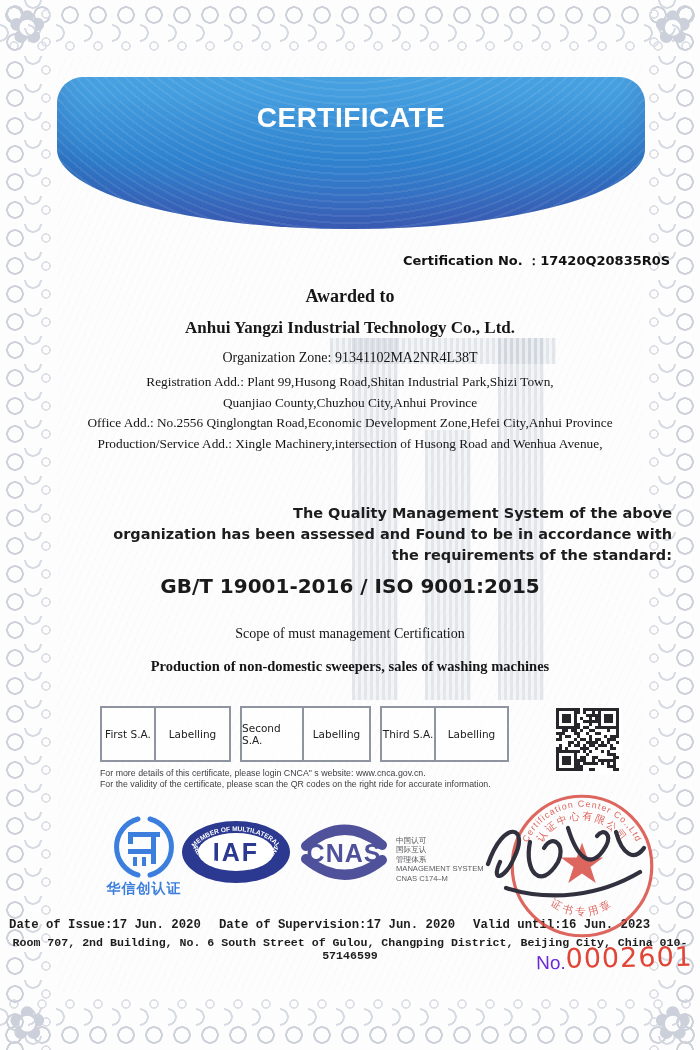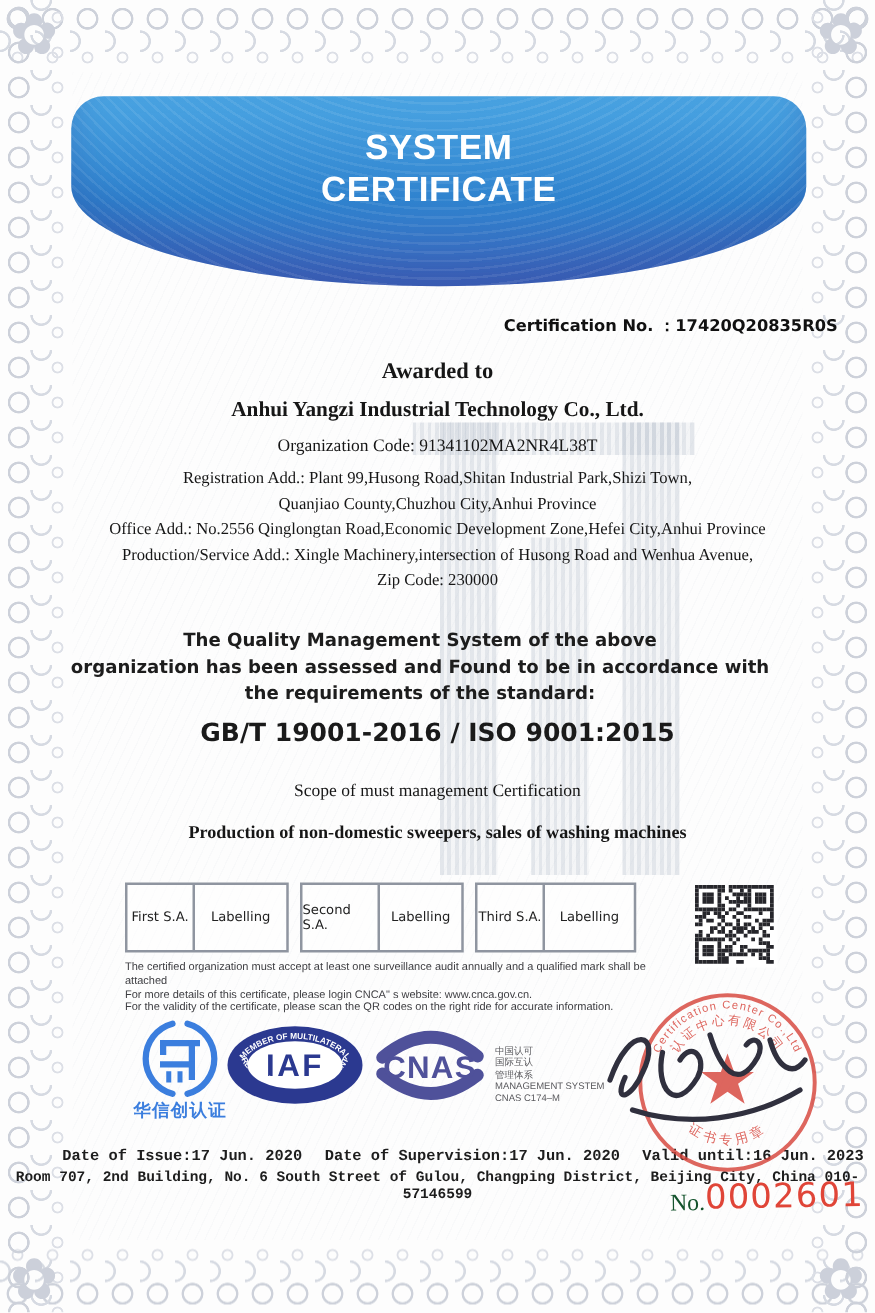--- a/index.html
+++ b/index.html
@@ -35,21 +35,21 @@
   .banner-title{position:absolute;left:0;right:0;top:24px;text-align:center;color:#fff;
     font-size:28px;font-weight:bold;line-height:34px;letter-spacing:.5px;}
   
   .certno{left:403px;top:252px;z-index:2;font-size:13px;font-weight:bold;color:#111;
     font-family:"DejaVu Sans",sans-serif;}
   .serif{font-family:"Liberation Serif",serif;color:#161616;}
   .awarded{left:0;width:700px;top:286px;text-align:center;font-size:18px;font-weight:bold;z-index:2;}
   .company{left:0;width:700px;top:318px;text-align:center;font-size:17px;font-weight:bold;z-index:2;}
   .orgcode{left:0;width:700px;top:350px;text-align:center;font-size:14px;z-index:2;}
   .addr{left:0;width:700px;top:372px;text-align:center;font-size:13.3px;line-height:20.5px;z-index:2;}
-  .statement{left:0;width:672px;top:503px;text-align:center;z-index:2;color:#1d1d1d;
+  .statement{left:0;width:672px;top:503px;text-align:right;z-index:2;color:#1d1d1d;
     font-family:"DejaVu Sans",sans-serif;font-weight:bold;font-size:14.5px;line-height:21px;}
   .standard{left:0;width:700px;top:574px;text-align:center;z-index:2;color:#1a1a1a;
     font-family:"DejaVu Sans",sans-serif;font-weight:bold;font-size:20px;}
   .scope-label{left:0;width:700px;top:626px;text-align:center;font-size:14px;z-index:2;}
   .scope-text{left:0;width:700px;top:658px;text-align:center;font-size:14.5px;font-weight:bold;z-index:2;}
   
   .sa-box{position:absolute;top:706px;height:52px;border:2px solid #8f95a0;display:flex;z-index:2;background:rgba(255,255,255,.55);}
   .sa-cell{display:flex;align-items:center;justify-content:center;font-size:10.5px;color:#222;
     font-family:"DejaVu Sans",sans-serif;}
   .sa-cell.l{width:52px;border-right:2px solid #8f95a0;}
@@ -61,27 +61,27 @@
   .fineprint{left:100px;top:768px;width:445px;z-index:2;font-size:8.8px;line-height:10.8px;color:#3e3e42;}
   
   .logo{z-index:2;}
   .hxc-caption{left:88px;top:880px;width:112px;text-align:center;z-index:2;color:#3b7ede;
     font-weight:bold;font-size:14px;letter-spacing:1px;}
   .cnas-side{left:396px;top:836px;z-index:2;font-size:7.6px;line-height:9.4px;color:#5a5a5e;}
   
   .seal{left:508px;top:792px;z-index:3;opacity:.82;}
   .signature{left:470px;top:802px;z-index:4;}
   
-  .dates{left:0;width:700px;top:918px;text-align:right;z-index:2;color:#1d1d1d;
+  .dates{left:0;width:700px;top:918px;text-align:left;z-index:2;color:#1d1d1d;
     font-family:"Liberation Mono",monospace;font-size:12.3px;font-weight:bold;}
   .dates span{margin:0 9px;}
   .footer-addr{left:0;width:700px;top:936px;text-align:center;z-index:2;color:#1d1d1d;
     font-family:"Liberation Mono",monospace;font-size:11.6px;font-weight:bold;}
   .serial{left:536px;top:942px;z-index:5;display:flex;align-items:flex-end;transform:rotate(-1deg);}
-  .serial .pre{font-size:19px;color:#14532d;font-family:Liberation Serif, serif;}
+  .serial .pre{font-size:19px;color:#6d28d9;font-family:Liberation Sans, sans-serif;}
   .serial .num{font-size:27px;color:#e04538;letter-spacing:1px;font-family:"DejaVu Sans",sans-serif;}
   
   .wm{position:absolute;z-index:0;background:repeating-linear-gradient(90deg,rgba(176,186,200,.34) 0 3px,rgba(176,186,200,.12) 3px 6px);}
   .texture{position:absolute;inset:58px;z-index:0;
     background:repeating-linear-gradient(115deg,rgba(165,178,196,.05) 0 1px,rgba(0,0,0,0) 1px 7px);}
 </style>
 </head>
 <body>
 
 <div class="texture"></div>
@@ -97,38 +97,36 @@
 <div class="edge v left"></div>
 <div class="edge v right"></div>
 <div class="corner" style="left:8px;top:4px;">✿</div>
 <div class="corner" style="right:8px;top:4px;">✿</div>
 <div class="corner" style="left:8px;bottom:4px;">✿</div>
 <div class="corner" style="right:8px;bottom:4px;">✿</div>
 
 <div class="abs banner">
   <div class="moire"></div>
   <div class="banner-title">
-    <div>SYSTEM</div>
     <div>CERTIFICATE</div>
   </div>
 </div>
 
 <div class="abs certno">
   <span>Certification No. ：</span><span>17420Q20835R0S</span>
 </div>
 
 <div class="abs serif awarded">Awarded to</div>
 <div class="abs serif company">Anhui Yangzi Industrial Technology Co., Ltd.</div>
-<div class="abs serif orgcode">Organization Code: 91341102MA2NR4L38T</div>
+<div class="abs serif orgcode">Organization Zone: 91341102MA2NR4L38T</div>
 <div class="abs serif addr">
   <div>Registration Add.: Plant 99,Husong Road,Shitan Industrial Park,Shizi Town,</div>
   <div>Quanjiao County,Chuzhou City,Anhui Province</div>
   <div>Office Add.: No.2556 Qinglongtan Road,Economic Development Zone,Hefei City,Anhui Province</div>
   <div>Production/Service Add.: Xingle Machinery,intersection of Husong Road and Wenhua Avenue,</div>
-  <div>Zip Code: 230000</div>
 </div>
 
 <div class="abs statement">
   <div>The Quality Management System of the above</div>
   <div>organization has been assessed and Found to be in accordance with</div>
   <div>the requirements of the standard:</div>
 </div>
 <div class="abs standard">GB/T 19001-2016 / ISO 9001:2015</div>
 
 <div class="abs serif scope-label">Scope of must management Certification</div>
@@ -383,21 +381,20 @@
     <i style="left:18px;top:60px"></i>
     <i style="left:21px;top:60px"></i>
     <i style="left:24px;top:60px"></i>
     <i style="left:33px;top:60px"></i>
     <i style="left:36px;top:60px"></i>
     <i style="left:57px;top:60px"></i>
     <i style="left:60px;top:60px"></i>
   </div>
 
 <div class="abs fineprint">
-  <div>The certified organization must accept at least one surveillance audit annually and a qualified mark shall be attached</div>
   <div>For more details of this certificate, please login CNCA" s website: www.cnca.gov.cn.</div>
   <div>For the validity of the certificate, please scan the QR codes on the right ride for accurate information.</div>
 </div>
 
 <svg class="abs logo" style="left:92px;top:816px;" width="104" height="64" viewBox="0 0 104 64">
   <path d="M46,3 A29,29 0 0 0 46,59" fill="none" stroke="#3b7ede" stroke-width="5" stroke-linecap="round"></path>
   <path d="M58,3 A29,29 0 0 1 58,59" fill="none" stroke="#3b7ede" stroke-width="5" stroke-linecap="round"></path>
   <g fill="#3b7ede">
     <path d="M36,16 h32 v5 h-27 v7 h-5 z"></path>
     <rect x="59" y="16" width="5" height="32"></rect>

